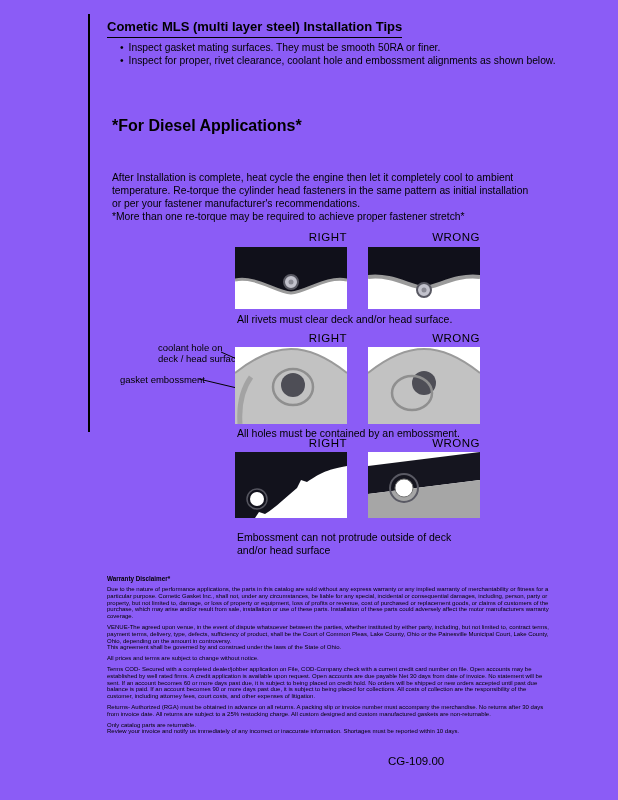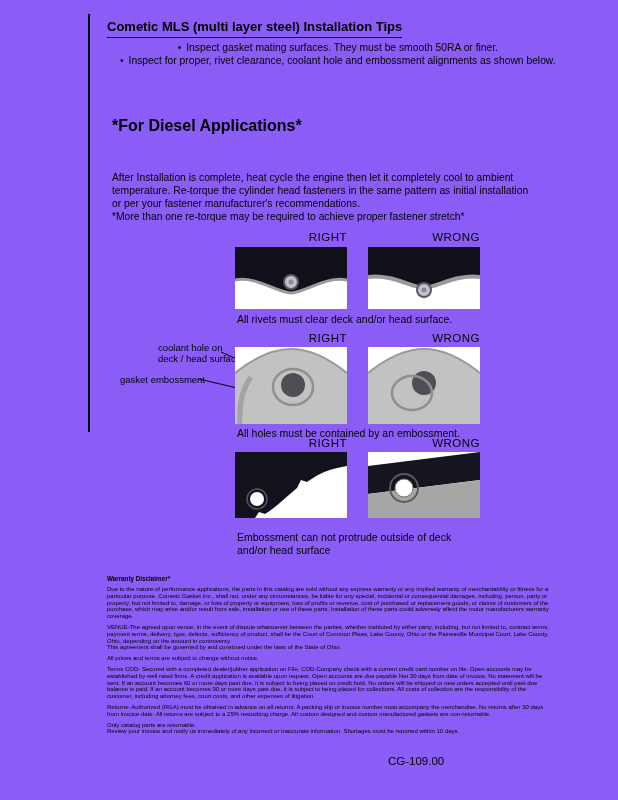--- a/index.html
+++ b/index.html
@@ -15,21 +15,21 @@
     position:absolute; left:107px; top:19px;
     font-size:13px; font-weight:bold;
     border-bottom:1.5px solid #000; padding-bottom:3px;
   }
 
   .tips-block { position:absolute; left:98px; top:41px; font-size:10.3px; }
   .tips-block ul { list-style:none; }
   .tip { line-height:13px; }
   .tip::before { content:"\25E6"; margin-right:4px; font-size:9px; position:relative; top:-1px; }
   .subtips { margin-left:22px; }
-  .subtip { line-height:13px;text-align:center; }
+  .subtip { line-height:13px; }
   .subtip::before { content:"\2022"; margin-right:5px; }
 
   .diesel-heading { position:absolute; left:112px; top:117px; font-size:16px; font-weight:bold; }
   .para { position:absolute; font-size:10.3px; line-height:12.8px; }
   .pre { white-space:pre-line; }
   .para1 { left:112px; top:136px; width:430px; }
   .para2 { left:112px; top:172px; width:430px; }
   .note  { left:112px; top:211px; width:430px; }
 
   .diag-header { position:absolute; width:112px; text-align:right; font-size:11.5px; letter-spacing:0.5px; }

